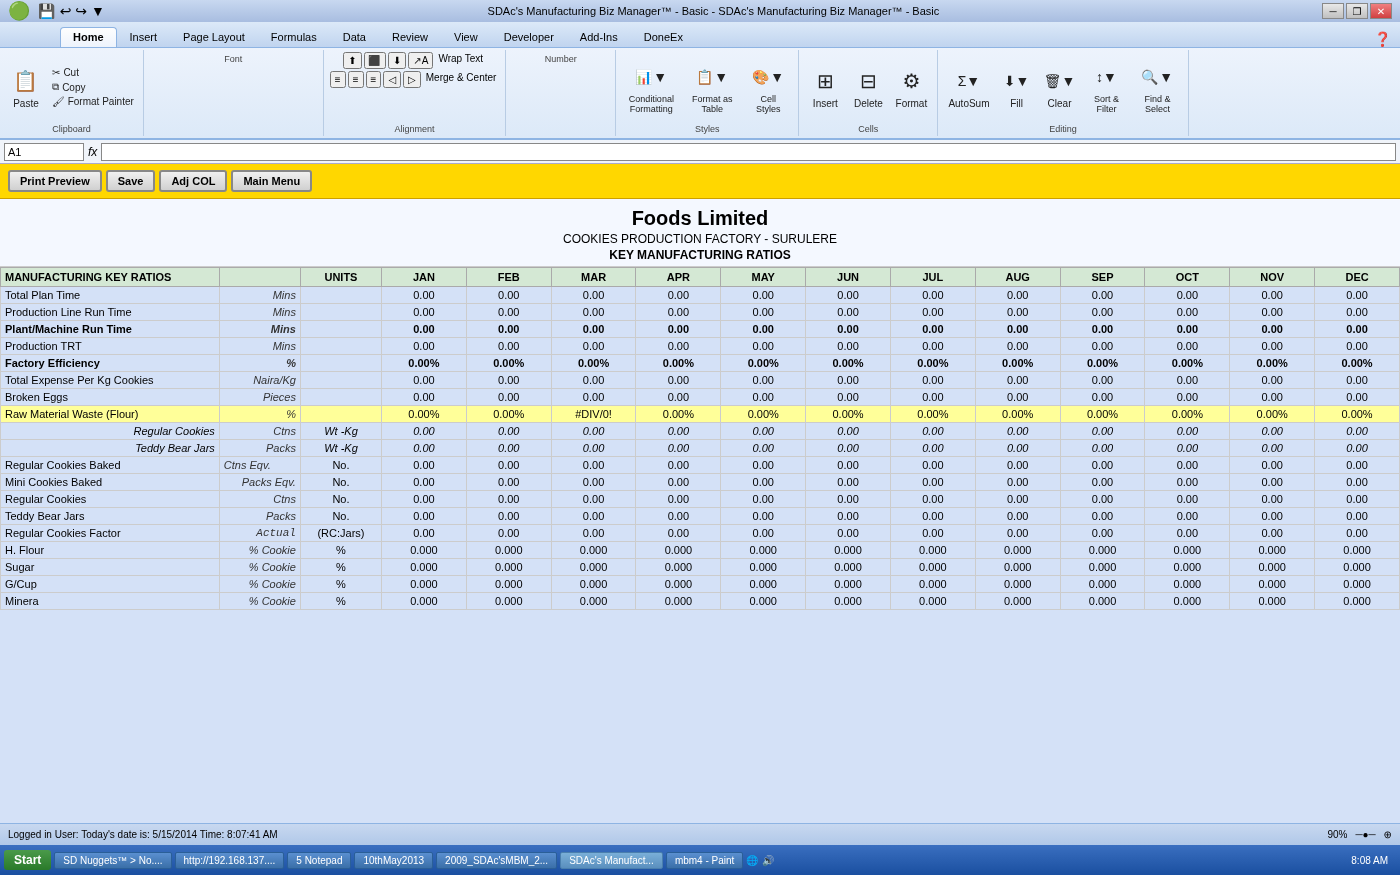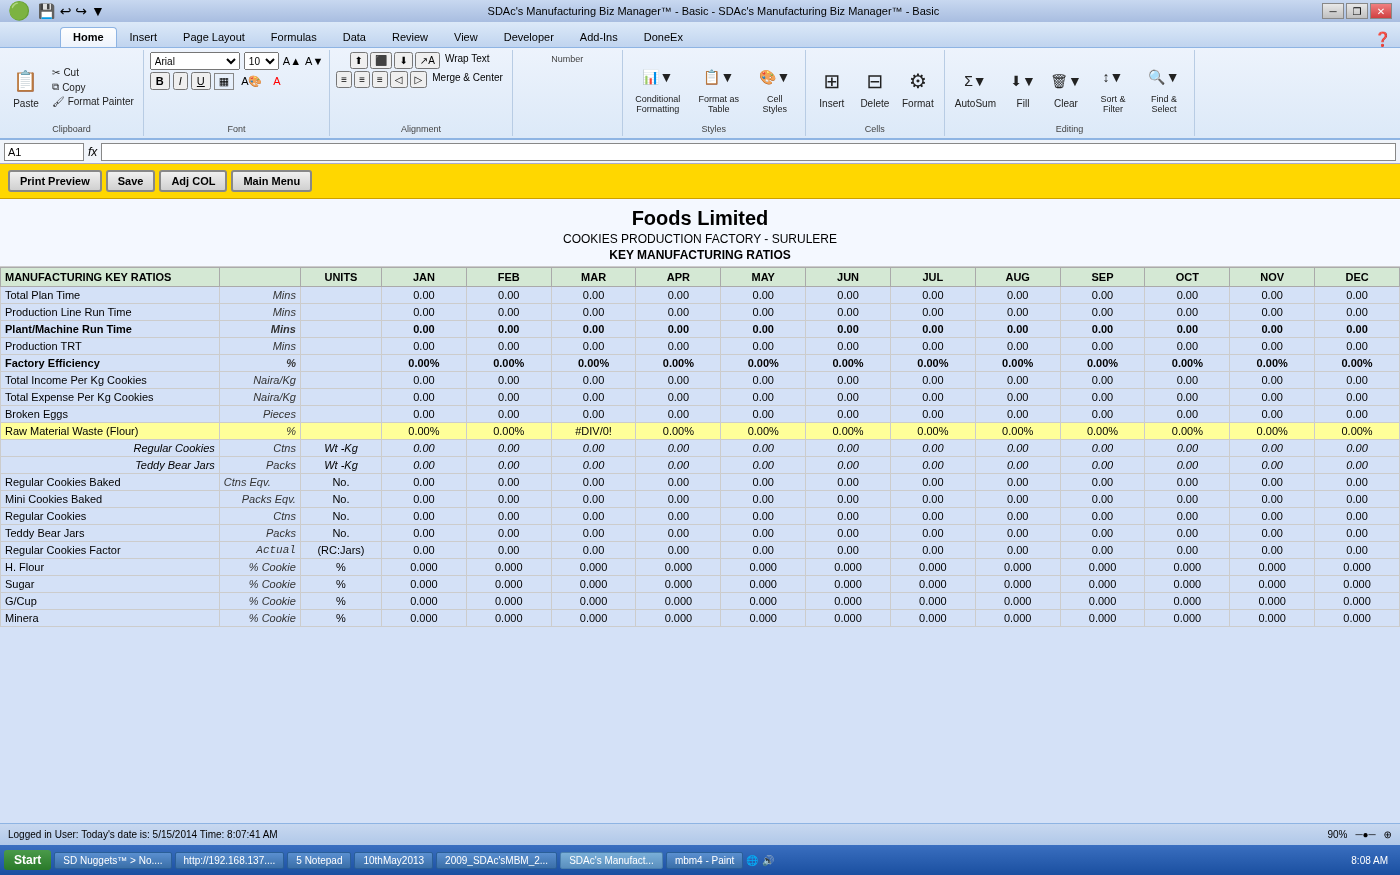--- a/index.html
+++ b/index.html
@@ -312,40 +312,20 @@
         <div class="ribbon-small-btn">
           <span>🖌</span>
           <span>Format Painter</span>
         </div>
       </div>
     </div>
     <div class="ribbon-group-label">Clipboard</div>
   </div>
 
   <div class="ribbon-group" style="min-width:180px;">
-    <div class="ribbon-group-content" style="flex-direction:column;align-items:flex-start;gap:2px;">
-      <div style="display:flex;gap:4px;align-items:center;">
-        <select style="font-size:10px;width:90px;height:18px;">
-          <option>Arial</option>
-        </select>
-        <select style="font-size:10px;width:35px;height:18px;">
-          <option>10</option>
-        </select>
-        <span style="cursor:pointer;">A▲</span>
-        <span style="cursor:pointer;">A▼</span>
-      </div>
-      <div style="display:flex;gap:3px;align-items:center;">
-        <button style="font-weight:bold;padding:1px 4px;font-size:11px;">B</button>
-        <button style="font-style:italic;padding:1px 4px;font-size:11px;">I</button>
-        <button style="text-decoration:underline;padding:1px 4px;font-size:11px;">U</button>
-        <span style="cursor:pointer;padding:1px 4px;font-size:11px;border:1px solid #888;">▦</span>
-        <span style="cursor:pointer;padding:1px 4px;font-size:11px;">A🎨</span>
-        <span style="cursor:pointer;padding:1px 4px;font-size:11px;color:red;">A</span>
-      </div>
-    </div>
     <div class="ribbon-group-label">Font</div>
   </div>
 
   <div class="ribbon-group" style="min-width:140px;">
     <div class="ribbon-group-content" style="flex-direction:column;gap:2px;">
       <div style="display:flex;gap:2px;">
         <button style="padding:1px 3px;font-size:10px;">⬆</button>
         <button style="padding:1px 3px;font-size:10px;">⬛</button>
         <button style="padding:1px 3px;font-size:10px;">⬇</button>
         <button style="padding:1px 3px;font-size:10px;">↗A</button>
@@ -552,37 +532,20 @@
             <td class="col-month" style="text-align: center;">0.00%</td>
             <td class="col-month" style="text-align: center;">0.00%</td>
             <td class="col-month" style="text-align: center;">0.00%</td>
             <td class="col-month" style="text-align: center;">0.00%</td>
             <td class="col-month" style="text-align: center;">0.00%</td>
             <td class="col-month" style="text-align: center;">0.00%</td>
             <td class="col-month" style="text-align: center;">0.00%</td>
             <td class="col-month" style="text-align: center;">0.00%</td>
           </tr>
           <tr>
-            <td class="col-label">Total Income Per Kg Cookies</td>
-            <td class="col-sub" style="text-align: right;">Naira/Kg</td>
-            <td class="col-units" style="text-align: center;"></td>
-            <td class="col-month" style="text-align: center;">0.00</td>
-            <td class="col-month" style="text-align: center;">0.00</td>
-            <td class="col-month" style="text-align: center;">0.00</td>
-            <td class="col-month" style="text-align: center;">0.00</td>
-            <td class="col-month" style="text-align: center;">0.00</td>
-            <td class="col-month" style="text-align: center;">0.00</td>
-            <td class="col-month" style="text-align: center;">0.00</td>
-            <td class="col-month" style="text-align: center;">0.00</td>
-            <td class="col-month" style="text-align: center;">0.00</td>
-            <td class="col-month" style="text-align: center;">0.00</td>
-            <td class="col-month" style="text-align: center;">0.00</td>
-            <td class="col-month" style="text-align: center;">0.00</td>
-          </tr>
-          <tr>
             <td class="col-label">Total Expense Per Kg Cookies</td>
             <td class="col-sub" style="text-align: right;">Naira/Kg</td>
             <td class="col-units" style="text-align: center;"></td>
             <td class="col-month" style="text-align: center;">0.00</td>
             <td class="col-month" style="text-align: center;">0.00</td>
             <td class="col-month" style="text-align: center;">0.00</td>
             <td class="col-month" style="text-align: center;">0.00</td>
             <td class="col-month" style="text-align: center;">0.00</td>
             <td class="col-month" style="text-align: center;">0.00</td>
             <td class="col-month" style="text-align: center;">0.00</td>

